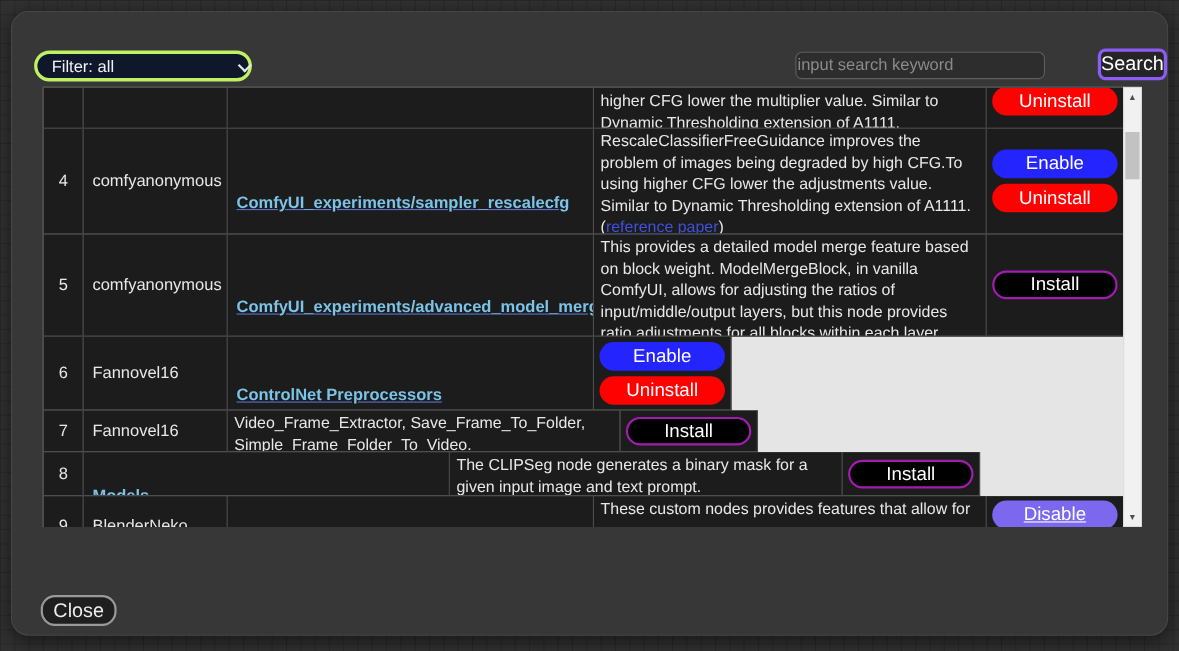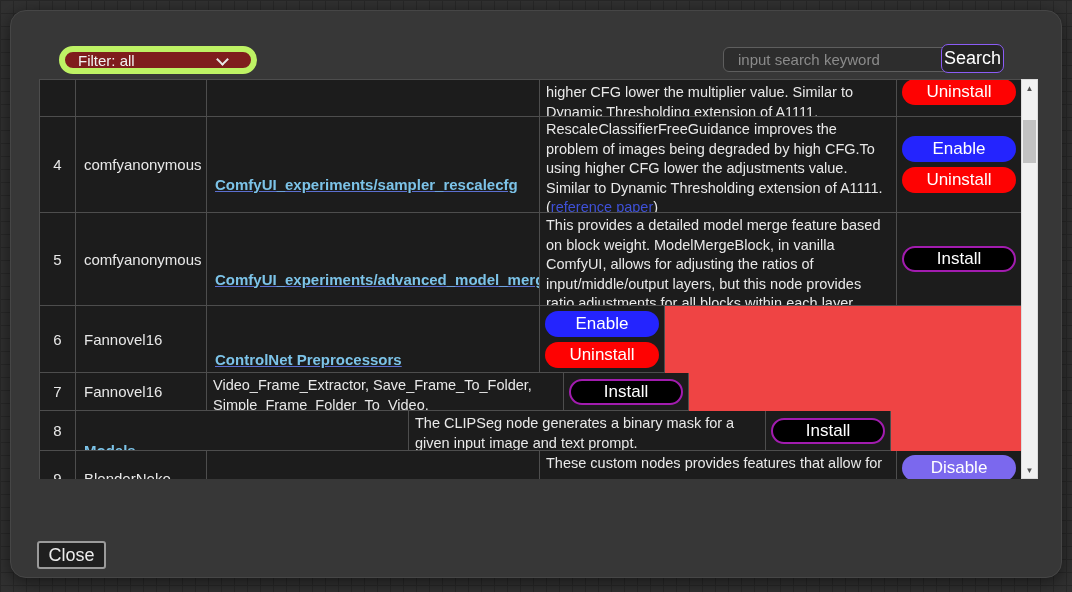--- a/index.html
+++ b/index.html
@@ -13,48 +13,48 @@
     background-size:13px 13px;
     position:relative;
   }
   .modal{
     position:absolute; left:10px; top:10px; width:1052px; height:568px;
     background:#373737; border:1px solid #464646; border-radius:16px;
     box-shadow:0 4px 18px rgba(0,0,0,.55);
   }
   
   .filter-select{
-    position:absolute; left:48px; top:35px; width:198px; height:28px;
+    position:absolute; left:20px; top:35px; width:198px; height:28px;
     appearance:none; -webkit-appearance:none;
-    background:#7f1d1d; color:#f2f2f2; border:6px solid #bef264;
+    background:#0f172a; color:#f2f2f2; border:3px solid #bef264;
     border-radius:14px; font-size:15px; padding:0 28px 0 13px;
     font-family:"Liberation Sans", sans-serif;
   }
   .select-chevron{
     position:absolute; left:207px; top:44px; width:9px; height:9px;
     border-right:2px solid #e8e8e8; border-bottom:2px solid #e8e8e8;
     transform:rotate(45deg); pointer-events:none;
   }
   .search-input{
     position:absolute; left:712px; top:36px; width:227px; height:25px;
     background:#2d2d2d; border:1px solid #5e5e5e; border-radius:6px;
-    color:#cfcfcf; font-size:15px; padding:0 14px;
+    color:#cfcfcf; font-size:15px; padding:0 1px;
     font-family:"Liberation Sans", sans-serif;
   }
   .search-input::placeholder{ color:#8b8b8b; }
   .search-btn{
-    position:absolute; left:930px; top:33px; width:63px; height:29px;
-    background:#252525; color:#fff; border:1px solid #8b5cf6; border-radius:7px;
+    position:absolute; left:987px; top:33px; width:63px; height:29px;
+    background:#252525; color:#fff; border:3px solid #8b5cf6; border-radius:7px;
     font-size:18px; font-family:"Liberation Sans", sans-serif; cursor:pointer;
   }
   
   .table-viewport{
     position:absolute; left:28px; top:68px; width:983px; height:400px;
     overflow:hidden; border-top:1px solid #4d4d4d; border-left:1px solid #4d4d4d;
-    background:#ef4444;
+    background:#e5e5e5;
   }
   .t-row{ display:flex; width:100%; }
   .t-cell{
     background:#1c1c1c; border-right:1px solid #4d4d4d; border-bottom:1px solid #4d4d4d;
     color:#e8e8e8; overflow:hidden;
   }
   .c-num{ width:36px; display:flex; align-items:center; justify-content:center; font-size:15px; flex:none; }
   .c-author{ width:131px; display:flex; align-items:center; padding-left:8px; font-size:15px; flex:none; }
   .c-name{ width:333px; display:flex; align-items:center; padding-left:8px; flex:none; }
   .c-name a{ font-size:15px; font-weight:bold; color:#7cc3e8; text-decoration:underline; text-decoration-color:#5b6fd0;margin-top:40px; }
@@ -65,36 +65,36 @@
   .c-btns.btn-top{ justify-content:flex-start; padding-top:4px; }
   .c-btns.clip-top .btn:first-child{ margin-top:-13px; }
   .btn{
     width:114px; height:26px; border-radius:13px; font-size:17px; color:#fff;
     border:none; cursor:pointer; font-family:"Liberation Sans", sans-serif;
     line-height:24px;
     text-align:center;
   }
   .btn-enable{ background:#2424fe; }
   .btn-uninstall{ background:#fe0202; }
-  .btn-disable{ background:#7b68ee; }
+  .btn-disable{ background:#7b68ee;text-decoration:underline; }
   .btn-install{ background:#000; border:2px solid #a21caf; line-height:20px; }
   
   .scrollbar{
     position:absolute; left:1010px; top:68px; width:17px; height:400px;
     background:#f1f1f1; border:1px solid #dcdcdc;
   }
   .sb-arrow{ position:absolute; left:0; width:15px; height:16px; display:flex;
     align-items:center; justify-content:center; font-size:8px; color:#505050; background:#f1f1f1; }
   .sb-up{ top:0; }
   .sb-down{ bottom:0; }
   .sb-thumb{ position:absolute; left:1px; top:40px; width:13px; height:43px; background:#c2c2c2; }
   
   .close-btn{
     position:absolute; left:26px; top:530px; width:69px; height:28px;
-    background:#1f1f1f; color:#ececec; border:2px solid #9a9a9a; border-radius:3px;
+    background:#1f1f1f; color:#ececec; border:2px solid #9a9a9a; border-radius:13px;
     font-size:18px; font-family:"Liberation Sans", sans-serif; cursor:pointer;
   }
 </style>
 </head>
 <body>
 
 <div class="modal">
 
   <select class="filter-select">
     <option>Filter: all</option>

